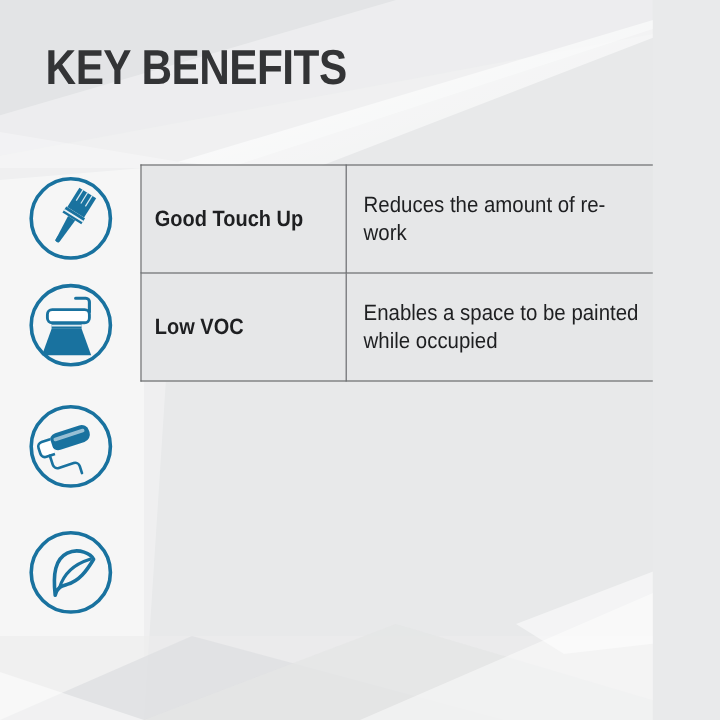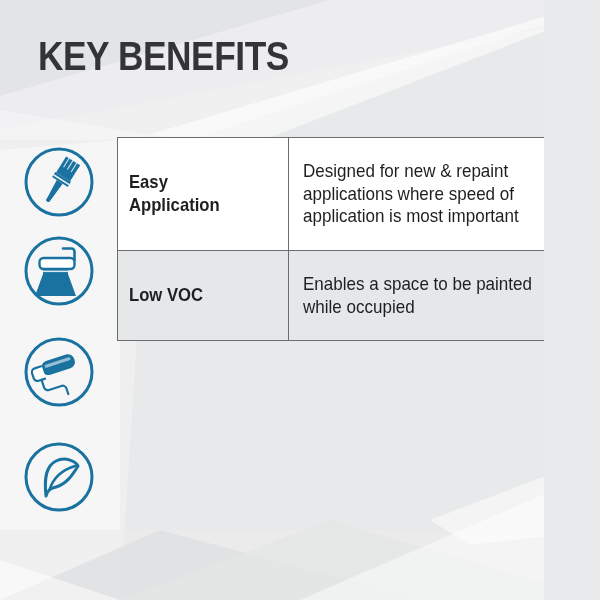--- a/index.html
+++ b/index.html
@@ -186,27 +186,26 @@
         <circle cx="37" cy="37" r="33" fill="none" stroke="#19729f" stroke-width="3"></circle>
         <path d="M24 56 C22 38 24 26 34 21 C44 16 54 22 56 26 C50 36 44 44 34 47 C29 48.5 26 49 24 56 Z" fill="none" stroke="#19729f" stroke-width="3" stroke-linejoin="round"></path>
         <path d="M27.5 50 C31 38 40 30 53 26" fill="none" stroke="#19729f" stroke-width="2.6" stroke-linecap="round"></path>
       </svg>
     </div>
 
   </div>
 
   <table id="benefits-table">
     <tbody>
-      <tr class="row-white r3">
+      <tr class="row-shaded r1">
         <td class="c-label">
-          <span>Easy</span><br>
-          <span>Application</span>
+          <span>Good Touch Up</span>
         </td>
         <td class="c-desc">
-          <span>Designed for new &amp; repaint applications where speed of application is most important</span>
+          <span>Reduces the amount of re-work</span>
         </td>
       </tr>
       <tr class="row-shaded r4">
         <td class="c-label">
           <span>Low VOC</span>
         </td>
         <td class="c-desc">
           <span>Enables a space to be painted while occupied</span>
         </td>
       </tr>

